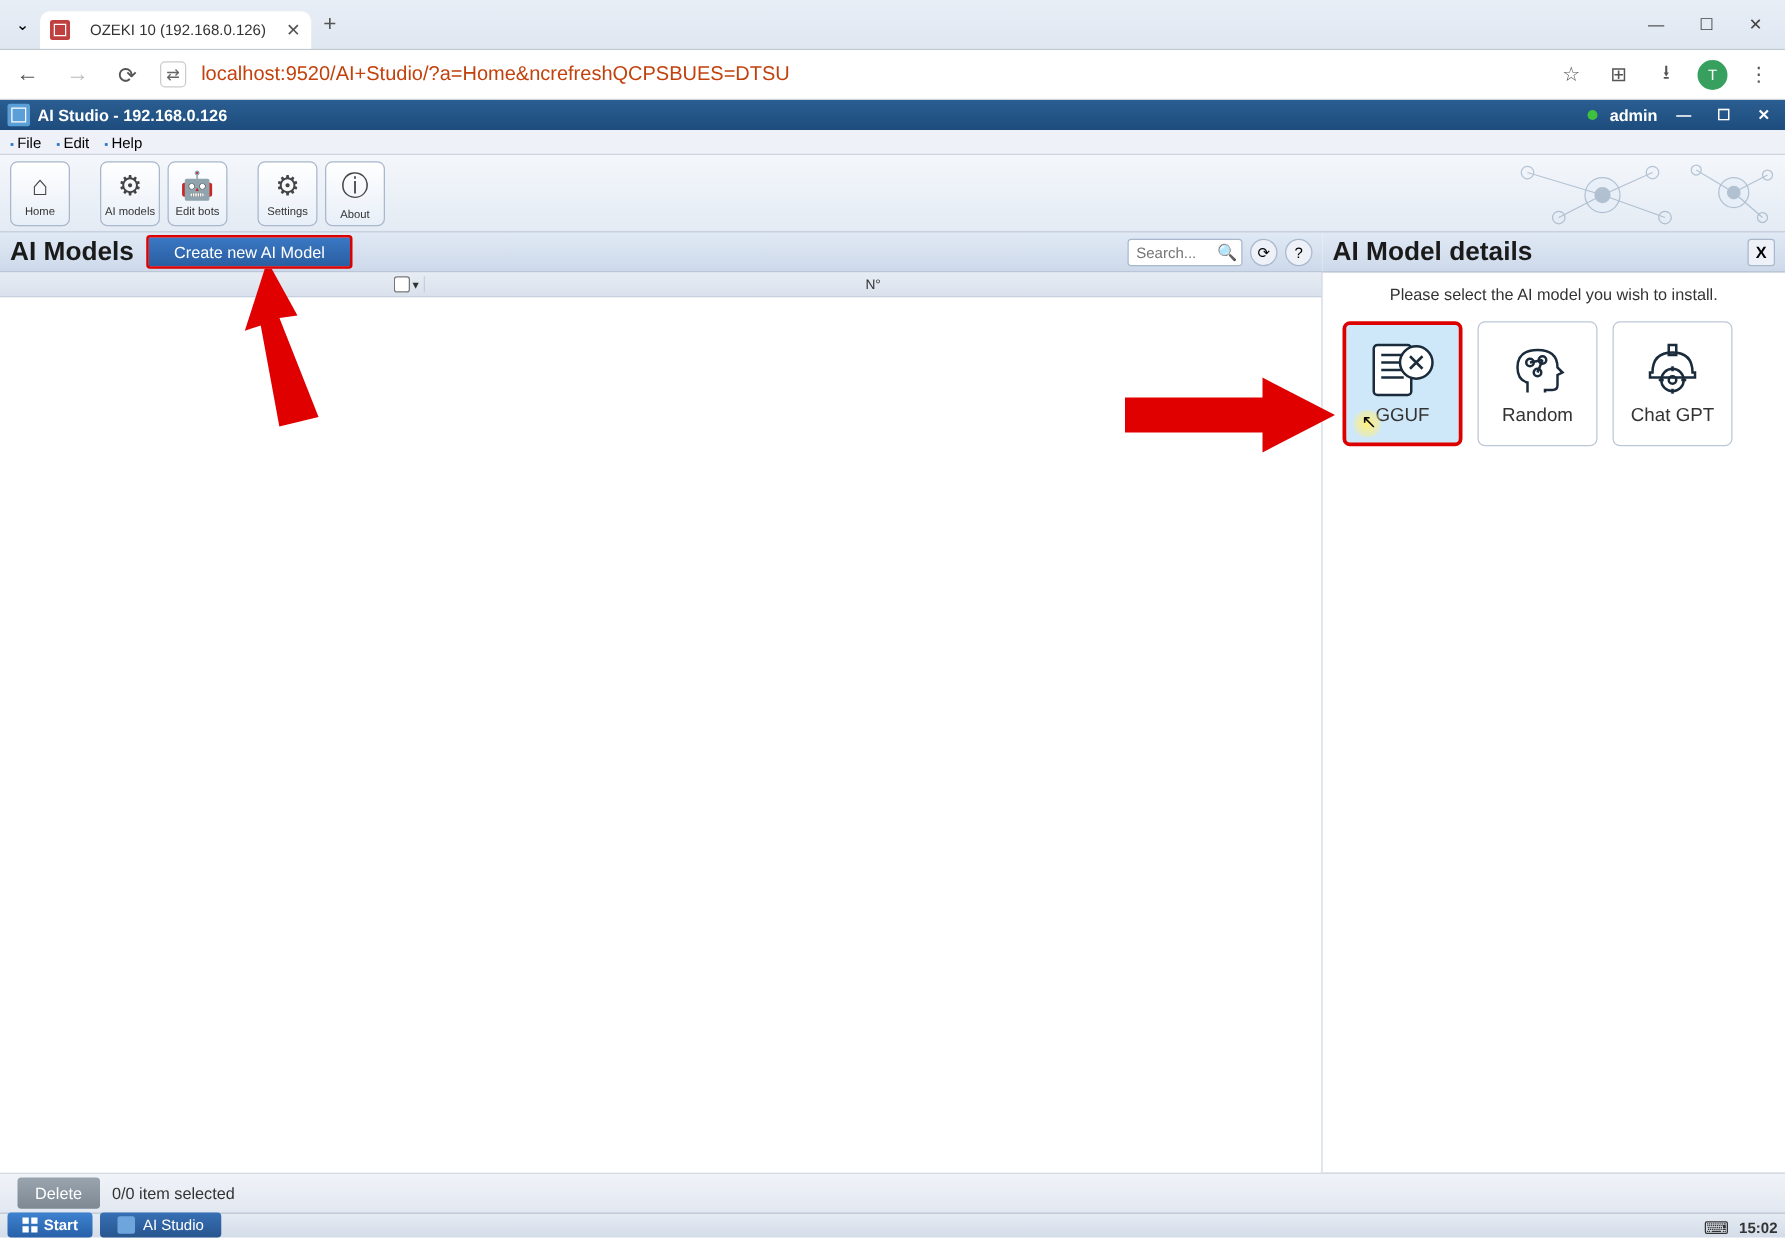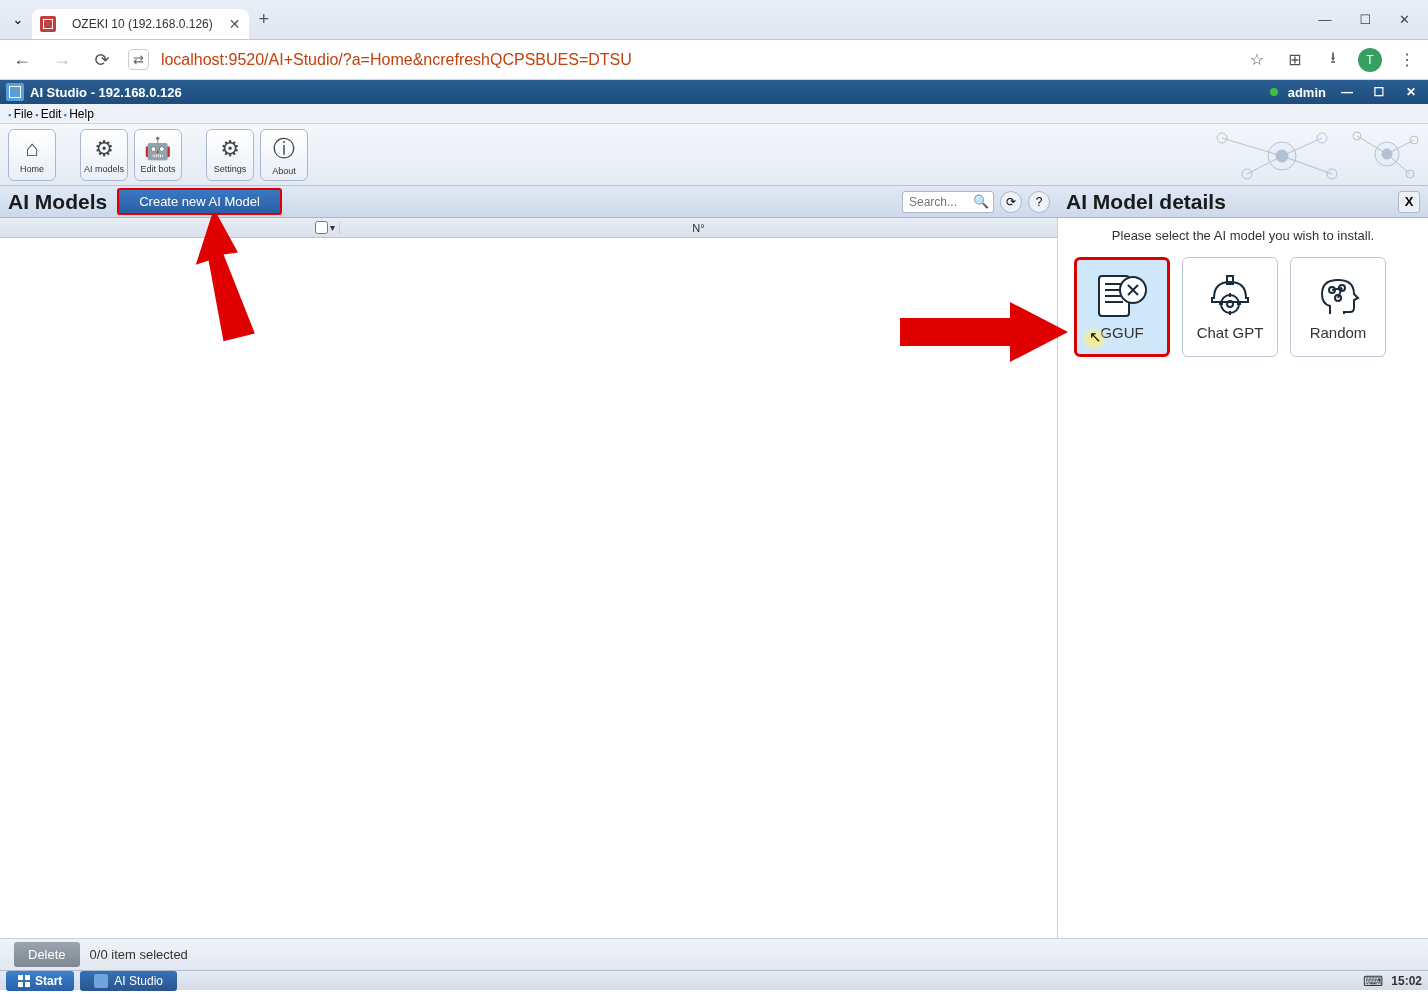--- a/index.html
+++ b/index.html
@@ -27,21 +27,21 @@
 
 
 .app-title { height:24px; background:linear-gradient(#2a5d91,#1d4d7d); color:#fff; display:flex; align-items:center; padding:0 6px; font-size:13px; font-weight:bold; }
 .app-title .ticon{width:18px;height:18px;background:#5a9fd8;margin-right:6px;border-radius:2px;display:flex;align-items:center;justify-content:center;}
 .app-title .ticon::after{content:"";width:10px;height:10px;border:1px solid #fff;}
 .app-title .right{margin-left:auto;display:flex;align-items:center;gap:10px;}
 .status-dot{width:8px;height:8px;border-radius:50%;background:#3fc03f;}
 .wbtn{width:22px;height:18px;display:flex;align-items:center;justify-content:center;cursor:pointer;font-size:12px;}
 
 
-.menubar { height:20px; background:#eef2f8; display:flex; align-items:center; padding:0 8px; gap:2px; font-size:12px; border-bottom:1px solid #d0d6de; }
+.menubar { height:20px; background:#eef2f8; display:flex; align-items:center; padding:0 8px; gap:12px; font-size:12px; border-bottom:1px solid #d0d6de; }
 .menuitem { cursor:pointer; }
 .menuitem::before{content:"▪ "; color:#2b76c5; font-size:9px; }
 
 
 .toolbar { height:62px; background:linear-gradient(#f4f7fb,#e4ebf4); display:flex; align-items:center; padding:4px 8px; gap:6px; border-bottom:1px solid #b8c4d3; position:relative; }
 .tbtn { width:48px; height:52px; border:1px solid #a9b8cc; border-radius:6px; background:linear-gradient(#fff,#e8eff8); display:flex; flex-direction:column; align-items:center; justify-content:center; cursor:pointer; gap:2px; }
 .tbtn .ticon2{font-size:22px; color:#444;}
 .tbtn .tlbl{font-size:9px; color:#333;}
 .toolbar-deco { position:absolute; right:6px; top:2px; width:230px; height:58px; opacity:.5; }
 
@@ -78,21 +78,21 @@
 .cursor-glow{position:absolute;width:22px;height:22px;border-radius:50%;background:radial-gradient(#ffef7a,rgba(255,239,122,0));}
 
 
 .arrow{position:absolute;z-index:50;}
 
 
 .footer-row{height:32px;background:linear-gradient(#f0f3f8,#e2e8f1);display:flex;align-items:center;padding:0 14px;gap:10px;border-top:1px solid #c7d0dc;}
 .delete-btn{background:linear-gradient(#9aa4af,#7d8893);color:#fff;border:none;padding:5px 14px;border-radius:3px;cursor:pointer;font-size:13px;}
 .sel-status{font-size:13px;color:#333;}
 
-.taskbar{height:20px;background:linear-gradient(#e5ebf3,#d3dce8);display:flex;align-items:center;padding:0 6px;gap:6px;border-top:1px solid #b0bccb;}
+.taskbar{height:20px;background:linear-gradient(#e5ebf3,#d3dce8);display:flex;align-items:flex-end;padding:0 6px;gap:6px;border-top:1px solid #b0bccb;}
 .start-btn{background:linear-gradient(#3e82d0,#2760a8);color:#fff;padding:3px 12px;border-radius:3px;display:flex;align-items:center;gap:5px;cursor:pointer;font-size:12px;font-weight:bold;}
 .task-item{background:linear-gradient(#3770b5,#28558f);color:#fff;padding:3px 14px;border-radius:3px;display:flex;align-items:center;gap:6px;cursor:pointer;font-size:12px;}
 .task-item .ticon3{width:14px;height:14px;background:#6fa5dd;border-radius:2px;}
 .task-right{margin-left:auto;display:flex;align-items:center;gap:8px;font-size:12px;color:#333;}
 .kb-icon{font-size:14px;}
 
 svg{display:block;}
 </style>
 </head>
 <body>
@@ -240,48 +240,48 @@
               </svg>
           </span>
           <span class="clbl">GGUF</span>
           <div class="cursor-glow" style="left:6px;bottom:4px;"></div>
           <span style="position:absolute;left:12px;bottom:8px;font-size:15px;">↖</span>
         </div>
         <div class="model-card">
           <span class="cicon">
             <svg width="48" height="44" viewBox="0 0 48 44">
                 <g fill="none" stroke="#1a2b3c" stroke-width="2">
+                  <path d="M 16 40 L 16 32 Q 8 30 8 20 Q 8 6 24 6 Q 40 6 40 20 L 44 24 L 40 26 L 40 34 Q 40 38 36 38 L 30 38 L 30 40"></path>
+                  <circle cx="18" cy="16" r="3"></circle>
+                  <circle cx="28" cy="14" r="3"></circle>
+                  <circle cx="24" cy="24" r="3"></circle>
+                  <line x1="18" y1="16" x2="28" y2="14"></line>
+                  <line x1="28" y1="14" x2="24" y2="24"></line>
+                </g>
+              </svg>
+          </span>
+          <span class="clbl">Random</span>
+        </div>
+        <div class="model-card">
+          <span class="cicon">
+            <svg width="48" height="44" viewBox="0 0 48 44">
+                <g fill="none" stroke="#1a2b3c" stroke-width="2">
                   <path d="M 8 24 Q 8 8 24 8 Q 40 8 40 24 L 42 24 L 42 28 L 6 28 L 6 24 Z"></path>
                   <rect x="21" y="2" width="6" height="8"></rect>
                   <circle cx="24" cy="30" r="9"></circle>
                   <circle cx="24" cy="30" r="3"></circle>
                   <line x1="24" y1="19" x2="24" y2="23"></line>
                   <line x1="24" y1="37" x2="24" y2="41"></line>
                   <line x1="13" y1="30" x2="17" y2="30"></line>
                   <line x1="31" y1="30" x2="35" y2="30"></line>
                 </g>
               </svg>
           </span>
           <span class="clbl">Chat GPT</span>
         </div>
-        <div class="model-card">
-          <span class="cicon">
-            <svg width="48" height="44" viewBox="0 0 48 44">
-                <g fill="none" stroke="#1a2b3c" stroke-width="2">
-                  <path d="M 16 40 L 16 32 Q 8 30 8 20 Q 8 6 24 6 Q 40 6 40 20 L 44 24 L 40 26 L 40 34 Q 40 38 36 38 L 30 38 L 30 40"></path>
-                  <circle cx="18" cy="16" r="3"></circle>
-                  <circle cx="28" cy="14" r="3"></circle>
-                  <circle cx="24" cy="24" r="3"></circle>
-                  <line x1="18" y1="16" x2="28" y2="14"></line>
-                  <line x1="28" y1="14" x2="24" y2="24"></line>
-                </g>
-              </svg>
-          </span>
-          <span class="clbl">Random</span>
-        </div>
       </div>
     </div>
   </div>
 </div>
 
 <svg class="arrow" style="left:195px;top:215px;" width="130" height="140">
   <polygon points="10,0 40,40 26,44 68,118 38,130 12,52 0,58" fill="#e10000" transform="rotate(8 60 60)"></polygon>
 </svg>
 <svg class="arrow" style="left:900px;top:296px;" width="170" height="80">
   <polygon points="0,22 110,22 110,6 168,36 110,66 110,50 0,50" fill="#e10000"></polygon>

